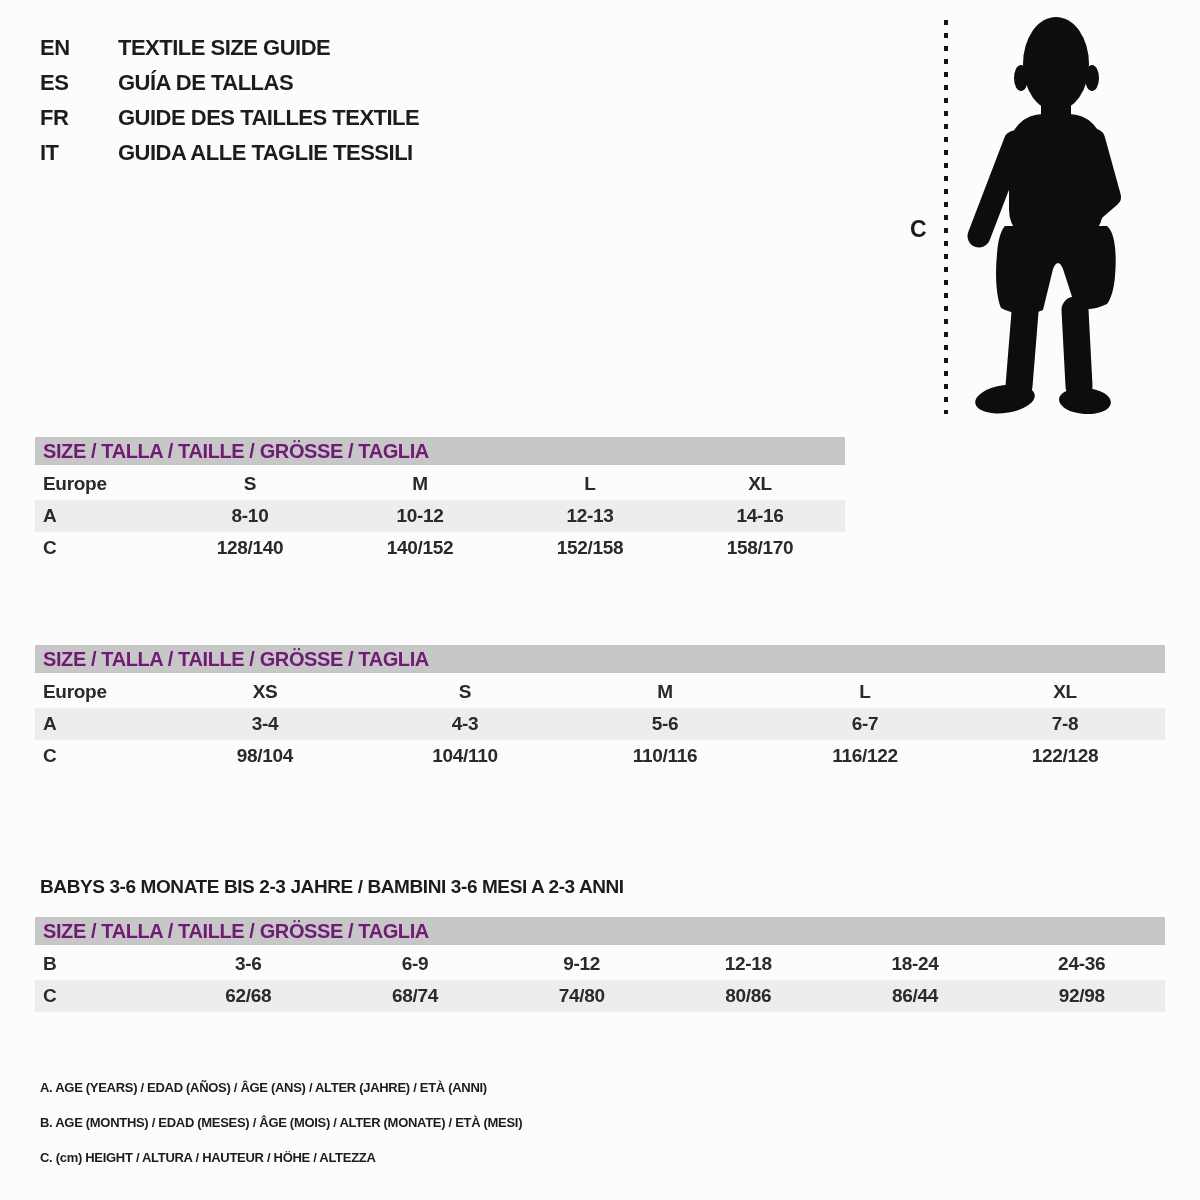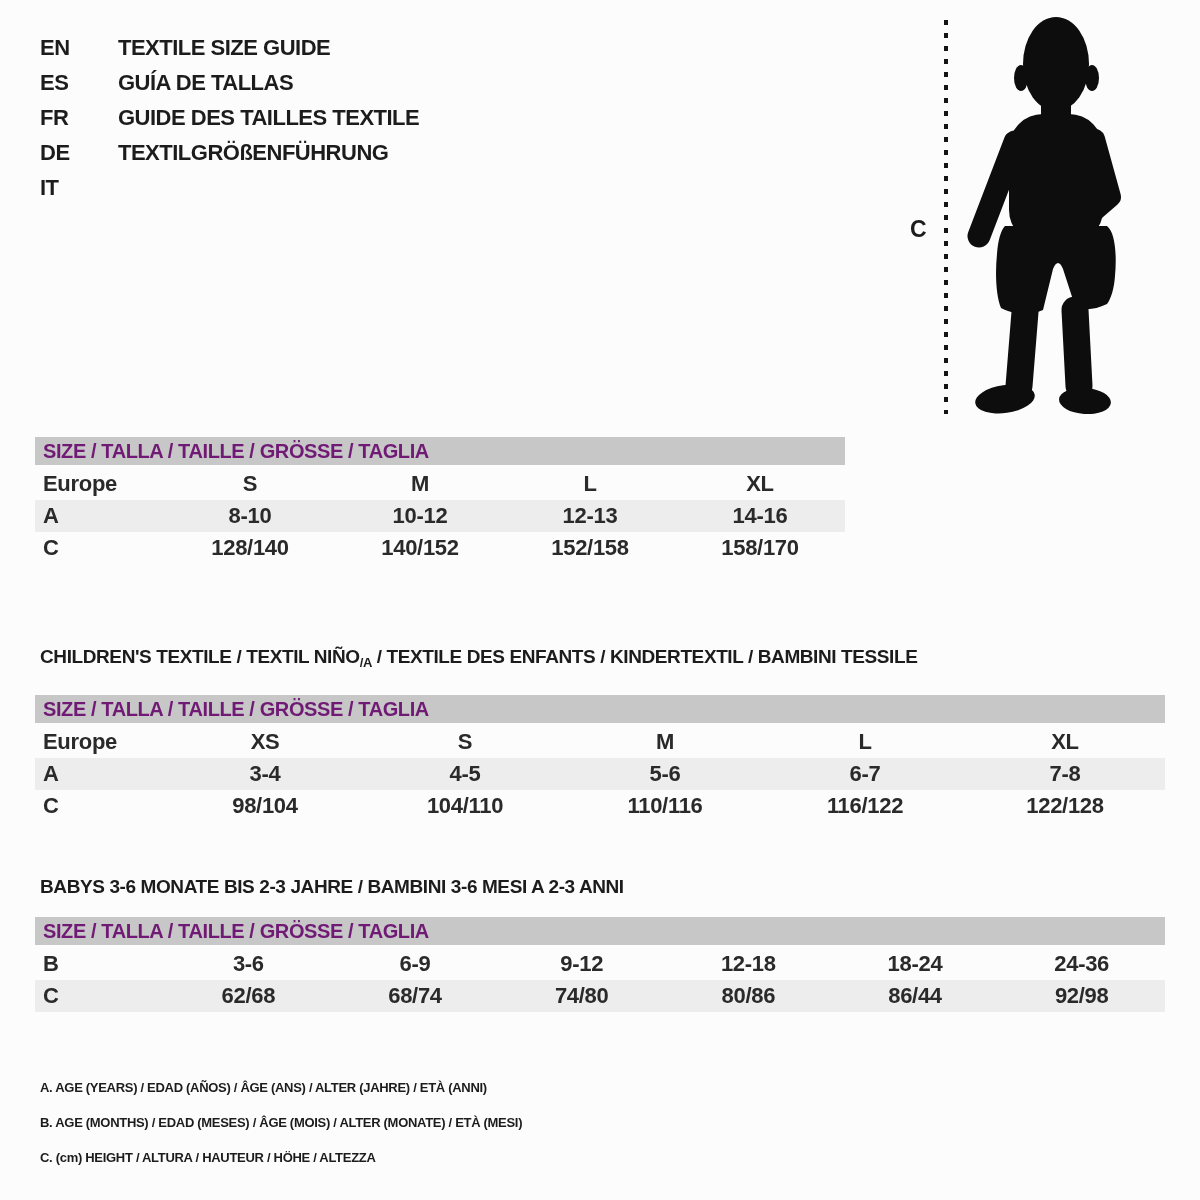--- a/index.html
+++ b/index.html
@@ -72,21 +72,21 @@
     font-weight: 700;
     font-size: 20px;
     letter-spacing: -0.4px;
     padding-left: 8px;
     margin-bottom: 3px;
   }
   .trow {
     display: grid;
     height: 32px;
     align-items: center;
-    font-size: 22px;
+    font-size: 19px;
     font-weight: 700;
     letter-spacing: -0.3px;
     color: #2a2a2a;
   }
   .trow.striped { background: #ededed; }
   .trow .tlabel { padding-left: 8px; text-align: left; }
   .trow .tcell  { text-align: center; }
 
   
   .legend {
@@ -114,25 +114,22 @@
     </li>
     <li class="lang-row">
       <span class="lang-code">ES</span>
       <span class="lang-label">GUÍA DE TALLAS</span>
     </li>
     <li class="lang-row">
       <span class="lang-code">FR</span>
       <span class="lang-label">GUIDE DES TAILLES TEXTILE</span>
     </li>
     <li class="lang-row">
-      <span class="lang-code">DE</span>
-      <span class="lang-label">TEXTILGRÖßENFÜHRUNG</span>
-    </li>
-    <li class="lang-row">
       <span class="lang-code">IT</span>
+      <span class="lang-label">GUIDA ALLE TAGLIE TESSILI</span>
     </li>
   </ul>
 
   <span class="figure-measure-label">C</span>
 
   <svg class="figure-svg" width="210" height="405" viewBox="0 0 210 405" aria-hidden="true">
     <g fill="#0d0d0d" stroke="none">
 
       <line x1="13" y1="6" x2="13" y2="400" stroke="#141414" stroke-width="4" stroke-dasharray="5 8"></line>
 
@@ -179,35 +176,34 @@
           <span class="tlabel">C</span>
           <span class="tcell">128/140</span>
           <span class="tcell">140/152</span>
           <span class="tcell">152/158</span>
           <span class="tcell">158/170</span>
         </div>
       </div>
   </section>
 
   <section class="size-section children">
-    <h2 class="section-title"><span>CHILDREN'S TEXTILE / TEXTIL NIÑO</span><span class="sub">/A</span><span> / TEXTILE DES ENFANTS / KINDERTEXTIL / BAMBINI TESSILE</span></h2>
     <div class="size-table">
         <div class="table-header-bar">SIZE / TALLA / TAILLE / GRÖSSE / TAGLIA</div>
         <div class="trow" style="grid-template-columns: 130px repeat(5, 1fr);">
           <span class="tlabel">Europe</span>
           <span class="tcell">XS</span>
           <span class="tcell">S</span>
           <span class="tcell">M</span>
           <span class="tcell">L</span>
           <span class="tcell">XL</span>
         </div>
         <div class="trow striped" style="grid-template-columns: 130px repeat(5, 1fr);">
           <span class="tlabel">A</span>
           <span class="tcell">3-4</span>
-          <span class="tcell">4-5</span>
+          <span class="tcell">4-3</span>
           <span class="tcell">5-6</span>
           <span class="tcell">6-7</span>
           <span class="tcell">7-8</span>
         </div>
         <div class="trow" style="grid-template-columns: 130px repeat(5, 1fr);">
           <span class="tlabel">C</span>
           <span class="tcell">98/104</span>
           <span class="tcell">104/110</span>
           <span class="tcell">110/116</span>
           <span class="tcell">116/122</span>

